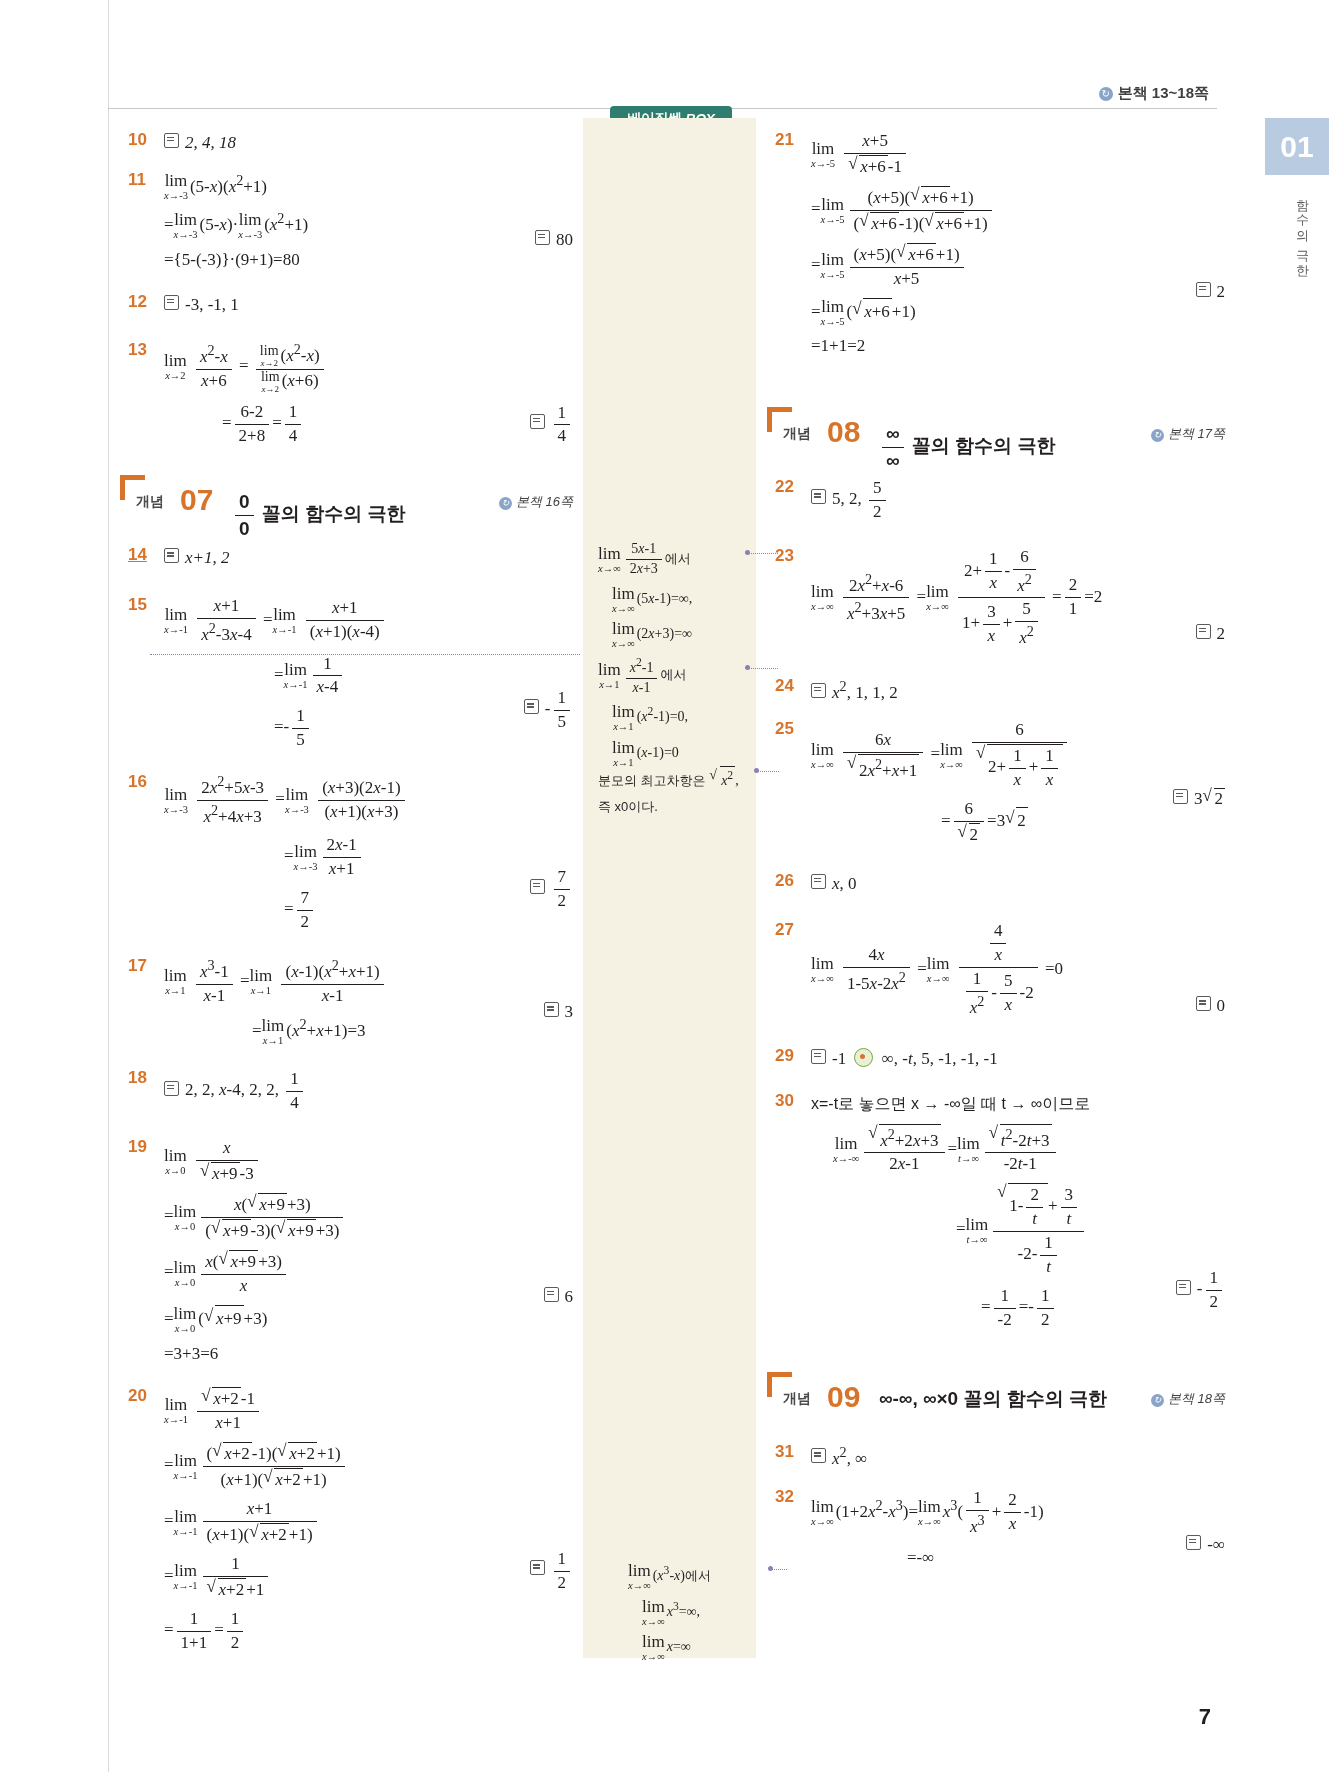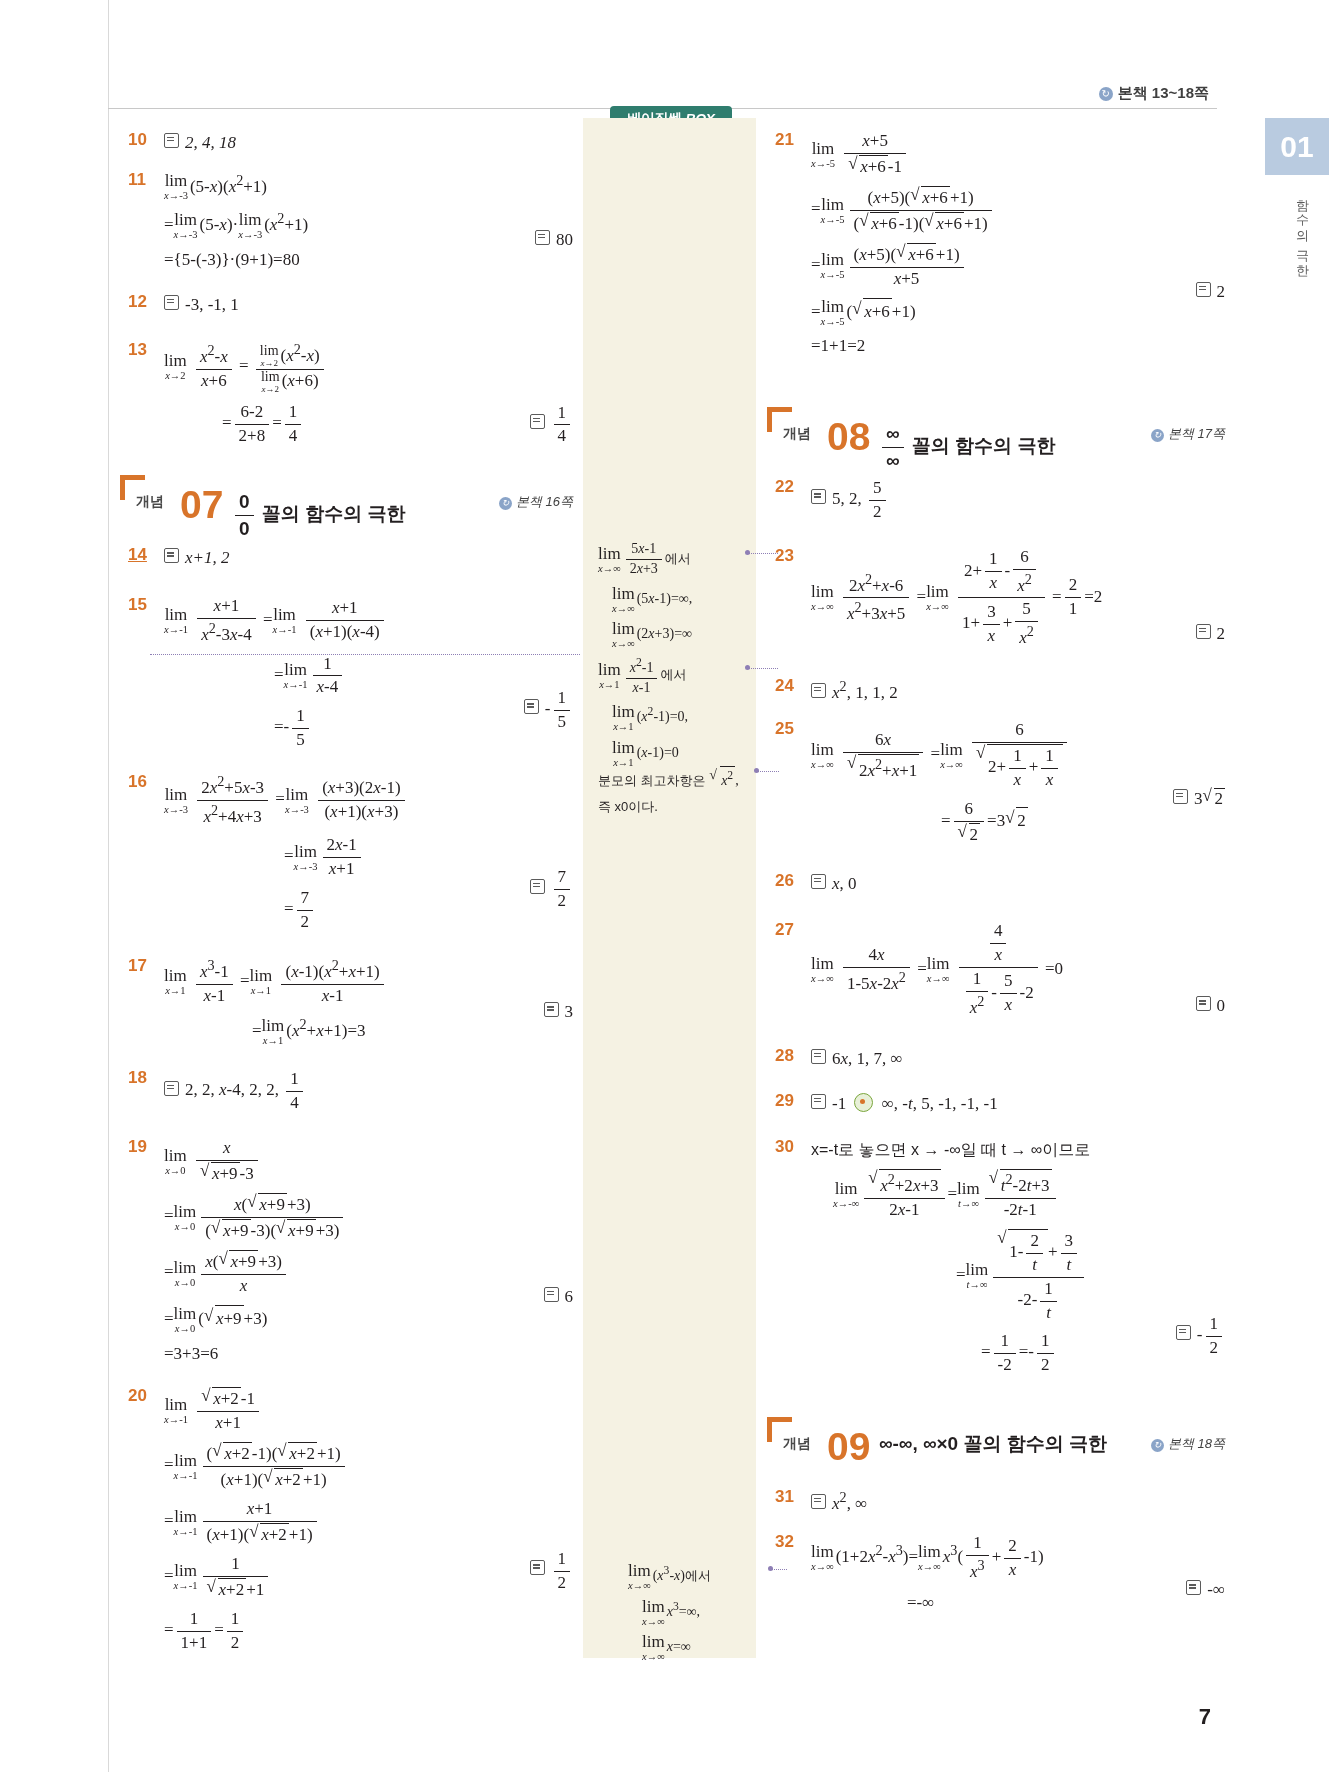--- a/index.html
+++ b/index.html
@@ -44,21 +44,21 @@
   .num.u{text-decoration:underline;}
   .body{margin-left:36px;font-size:17px;line-height:1.5;}
   .ansico{display:inline-block;width:13px;height:13px;border:1.4px solid #5b5b5b;border-radius:2px;position:relative;margin-right:6px;vertical-align:0px;}
   .ansico::before{content:"";position:absolute;left:2px;top:3px;width:7px;height:1.3px;background:#5b5b5b;box-shadow:0 3px 0 #5b5b5b;}
   .right-ans{position:absolute;right:0;font-size:17px;white-space:nowrap;}
 
   
   .concept{position:relative;margin:34px 0 20px 0;height:44px;}
   .concept .lcorner{position:absolute;left:-8px;top:-6px;width:20px;height:20px;border-left:5px solid #d8742a;border-top:5px solid #d8742a;}
   .concept .kw{position:absolute;left:8px;top:12px;font-family:"Liberation Sans",sans-serif;font-size:14px;font-weight:700;color:#4a4a4a;}
-  .concept .cn{position:absolute;left:52px;top:2px;font-family:"Liberation Sans",sans-serif;font-size:39px;font-weight:700;color:#d8742a;}
+  .concept .cn{position:absolute;left:52px;top:2px;font-family:"Liberation Sans",sans-serif;font-size:30px;font-weight:700;color:#d8742a;}
   .concept .ct{position:absolute;left:104px;top:8px;font-size:19px;font-weight:700;font-family:"Liberation Sans",sans-serif;}
   .concept .ref{position:absolute;right:0;top:12px;font-size:13px;color:#3f3f3f;font-family:"Liberation Sans",sans-serif;font-style:italic;}
   .concept .ref .dot{display:inline-block;width:13px;height:13px;border-radius:50%;background:#8aa4c8;color:#fff;font-size:9px;line-height:13px;text-align:center;margin-right:4px;}
 
   
   .m{font-family:"Liberation Serif",serif;font-style:italic;}
   .lim{display:inline-block;text-align:center;vertical-align:middle;font-style:normal;margin-right:2px;}
   .lim .l1{display:block;font-size:17px;line-height:1;}
   .lim .l2{display:block;font-size:10.5px;line-height:1.1;margin-top:1px;}
   .frac{display:inline-block;vertical-align:middle;text-align:center;margin:0 3px;}
@@ -327,24 +327,20 @@
       <div class="body">
         <span class="lim"><span class="l1">lim</span><span class="l2"><span class="m">x</span>→∞</span></span>
         <span class="frac"><span class="n">4<span class="m">x</span></span><span class="d">1-5<span class="m">x</span>-2<span class="m">x</span><sup>2</sup></span></span>
         =<span class="lim"><span class="l1">lim</span><span class="l2"><span class="m">x</span>→∞</span></span>
         <span class="frac"><span class="n"><span class="frac"><span class="n">4</span><span class="d"><span class="m">x</span></span></span></span><span class="d"><span class="frac"><span class="n">1</span><span class="d"><span class="m">x</span><sup>2</sup></span></span>-<span class="frac"><span class="n">5</span><span class="d"><span class="m">x</span></span></span>-2</span></span>
         =0
       </div>
       <span class="right-ans" style="top:76px;"><span class="ansico"></span><span>0</span></span>
     </div>
 
-    <div class="item" style="margin-bottom:20px;">
-      <span class="num">28</span>
-      <div class="body"><span class="ansico"></span>6<span class="m">x</span>, 1, 7, ∞</div>
-    </div>
 
     <div class="item" style="margin-bottom:20px;">
       <span class="num">29</span>
       <div class="body"><span class="ansico"></span>-1
         <span class="target-ico"></span>
         ∞, -<span class="m">t</span>, 5, -1, -1, -1</div>
     </div>
 
     <div class="item" style="margin-bottom:22px;">
       <span class="num">30</span>

